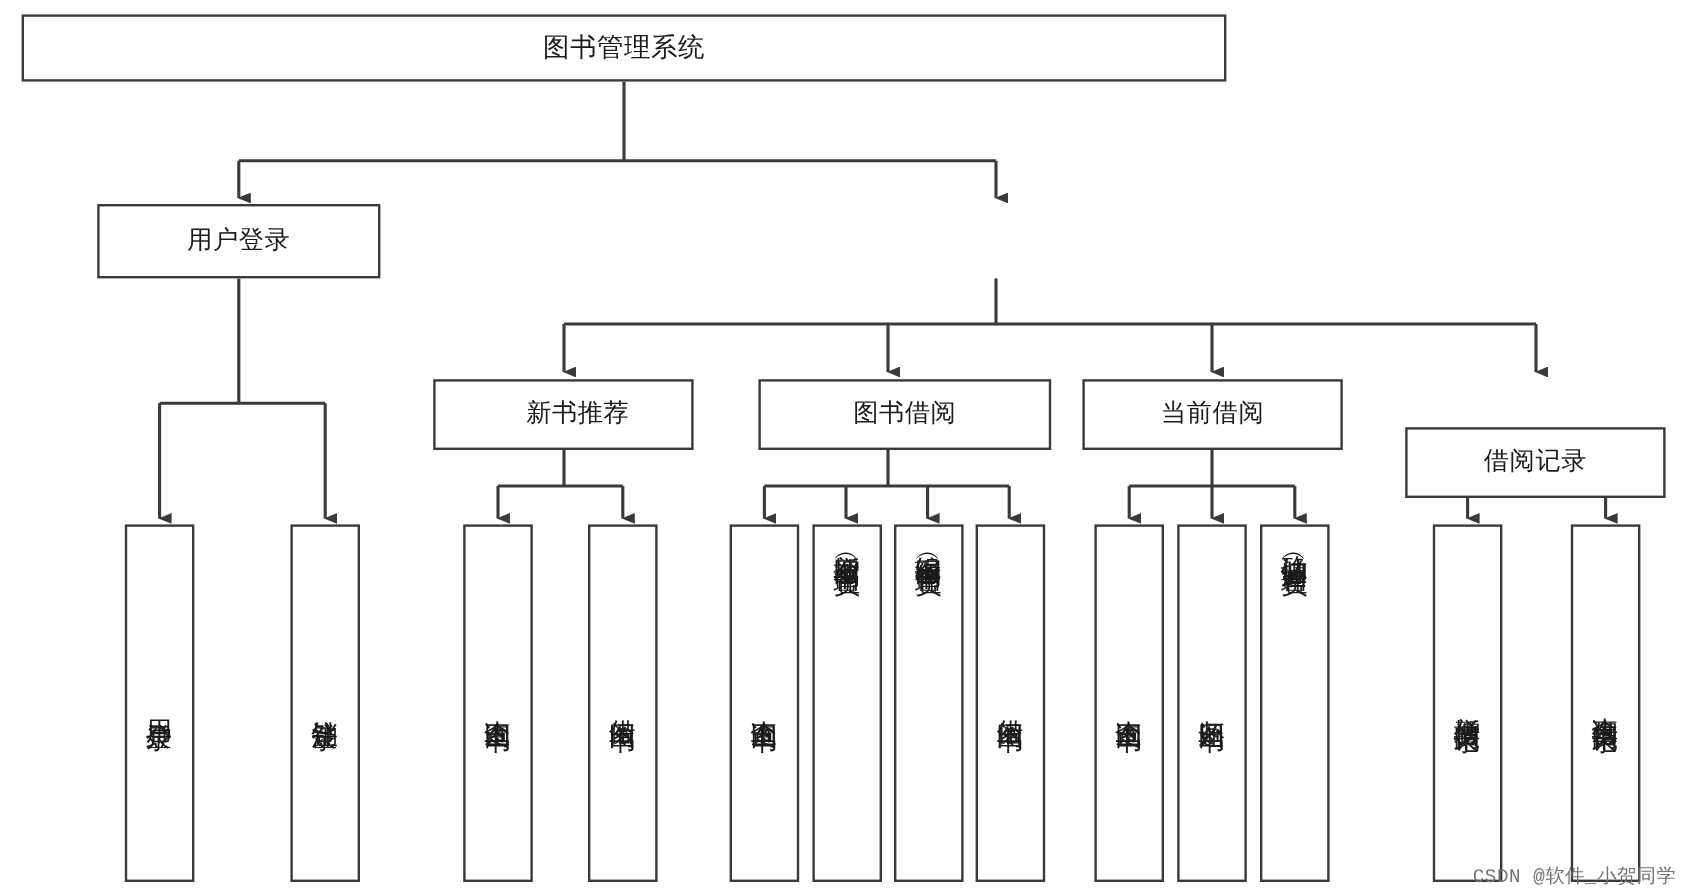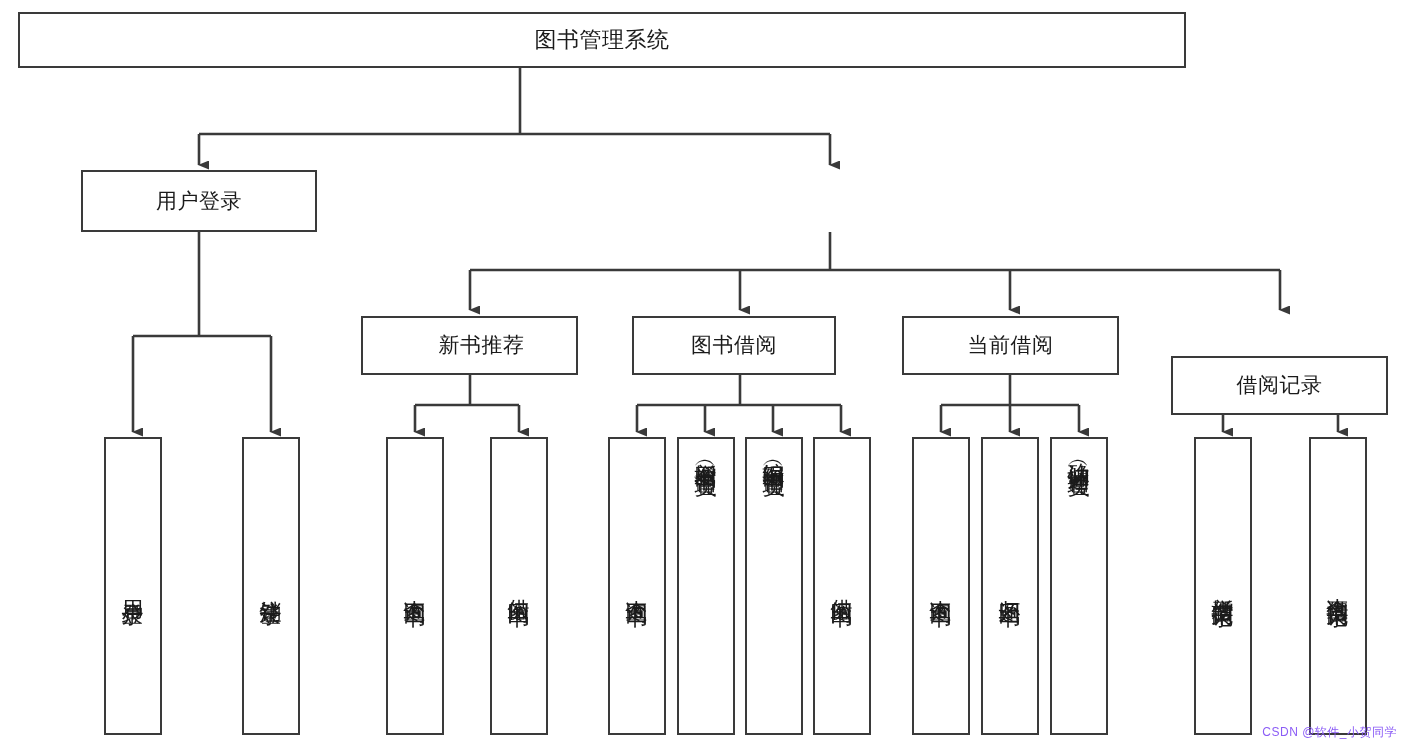--- a/index.html
+++ b/index.html
@@ -66,25 +66,26 @@
   }
   
   .node.vert.centred {
     align-items: center;
     padding-top: 0;
   }
   #watermark {
     position: absolute;
     right: 8px;
     bottom: 6px;
-    font-size: 12px;
-    color: #8b5cf6;
+    font-size: 16px;
+    color: #737373;
     letter-spacing: 0.5px;
     white-space: nowrap;
     user-select: none;
+    font-family: Liberation Mono, monospace;
   }
 </style>
 </head>
 <body>
 
 <div id="diagram-canvas">
 
   <svg id="edge-layer" viewBox="0 0 1405 747" width="1405" height="747" xmlns="http://www.w3.org/2000/svg">
     <defs>
       <marker id="arrowhead" markerWidth="9" markerHeight="11" refX="4.5" refY="10" orient="auto" markerUnits="userSpaceOnUse">
@@ -128,32 +129,32 @@
       <path d="M1010,405 L1010,432" marker-end="url(#arrowhead)"></path>
       <path d="M1079,405 L1079,432" marker-end="url(#arrowhead)"></path>
 
       <path d="M1280,375 L1280,405"></path>
       <path d="M1223,405 L1338,405"></path>
       <path d="M1223,405 L1223,432" marker-end="url(#arrowhead)"></path>
       <path d="M1338,405 L1338,432" marker-end="url(#arrowhead)"></path>
     </g>
   </svg>
 
-  <div class="node horiz root" style="left:18px; top:12px; width:1168px; height:56px;">
+  <div class="node horiz root" style="left:18px; top:12px; width:1004px; height:56px;">
     <span class="node-label">图书管理系统</span>
   </div>
 
   <div class="node horiz" style="left:81px; top:170px; width:236px; height:62px;">
     <span class="node-label">用户登录</span>
   </div>
 
   <div class="node horiz" style="left:361px; top:316px; width:217px; height:59px;padding-left:24px;">
     <span class="node-label">新书推荐</span>
   </div>
-  <div class="node horiz" style="left:632px; top:316px; width:204px; height:59px;">
+  <div class="node horiz" style="left:632px; top:316px; width:244px; height:59px;">
     <span class="node-label">图书借阅</span>
   </div>
   <div class="node horiz" style="left:902px; top:316px; width:217px; height:59px;">
     <span class="node-label">当前借阅</span>
   </div>
   <div class="node horiz" style="left:1171px; top:316px; width:217px; height:59px;margin-top:40px;">
     <span class="node-label">借阅记录</span>
   </div>
 
   <div class="node vert centred" style="left:104px; top:437px; width:58px; height:298px;">

